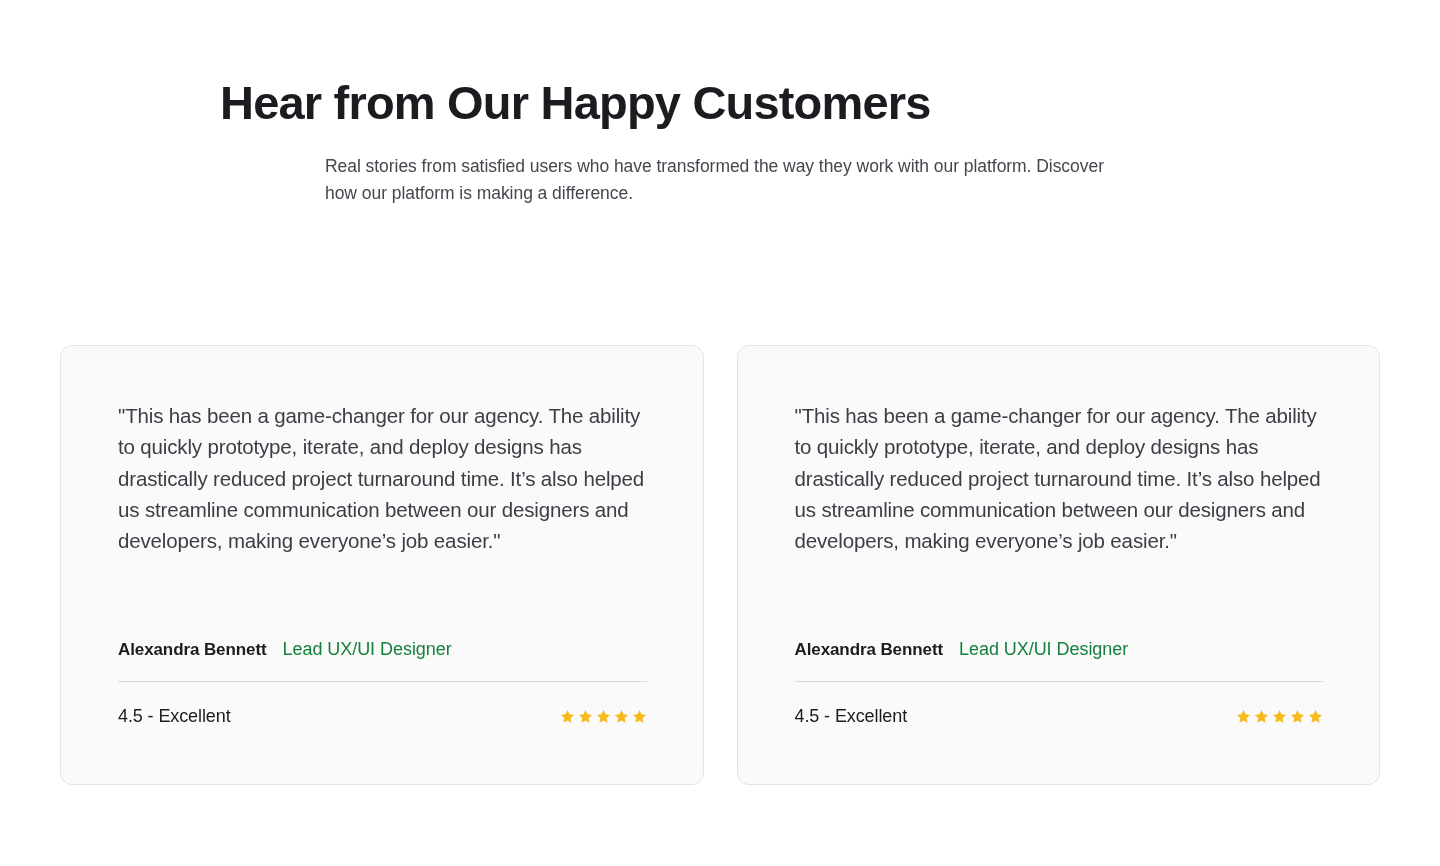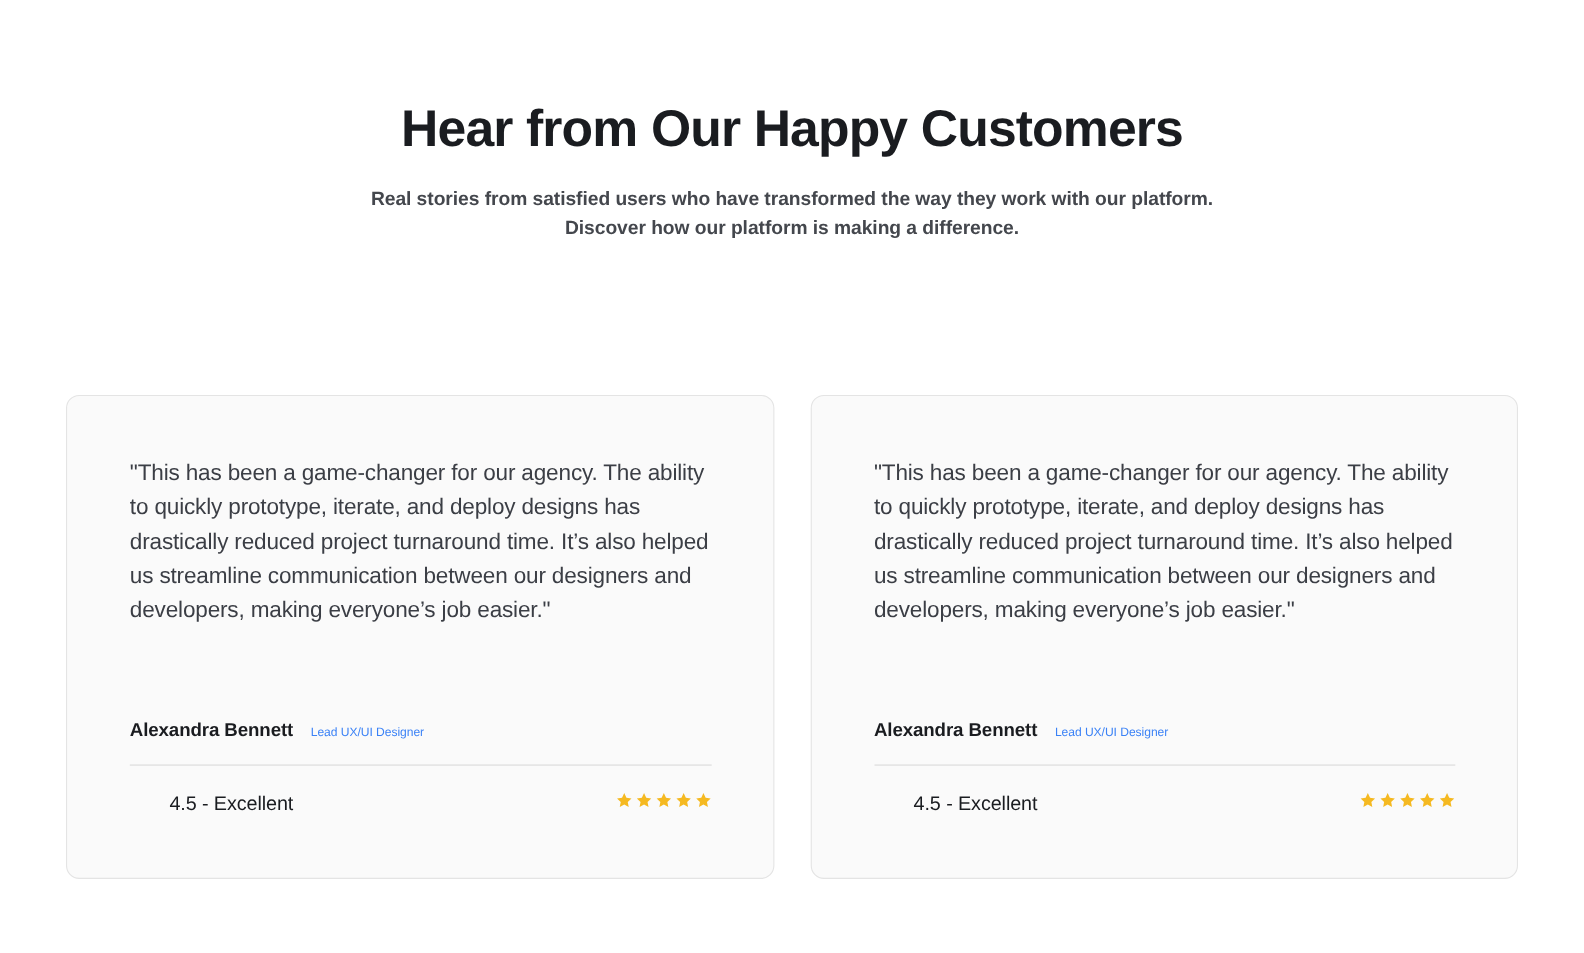--- a/index.html
+++ b/index.html
@@ -18,43 +18,42 @@
   .page {
     position: relative;
     width: 1440px;
     height: 866px;
     box-sizing: border-box;
   }
 
   
   .header {
     padding-top: 74px;
-    text-align: center;
-    margin-top: 14px;
+    text-align: left;
   }
 
   .page-title {
     margin: 0 auto;
     width: 1000px;
     font-size: 47px;
     line-height: 57px;
     font-weight: 800;
     letter-spacing: -0.8px;
     color: #1a1c20;
   }
   .page-title .title-line {
     display: block;
   }
 
   .page-subtitle {
     margin: 22px auto 0;
     width: 790px;
     font-size: 17.5px;
     line-height: 27px;
-    font-weight: 700;
+    font-weight: 400;
     color: #44474d;
     letter-spacing: -0.05px;
   }
 
   
   .cards {
     position: absolute;
     top: 345px;
     left: 60px;
     width: 1320px;
@@ -96,38 +95,37 @@
   }
 
   .author-name {
     font-size: 17px;
     font-weight: 700;
     color: #1a1c20;
     letter-spacing: -0.1px;
   }
 
   .author-role {
-    font-size: 11px;
-    font-weight: 400;
-    color: #3b82f6;
+    font-size: 18px;
+    font-weight: 400;
+    color: #15803d;
     letter-spacing: -0.05px;
   }
 
   .divider {
     height: 1px;
     background: #d9d9d9;
     width: 100%;
   }
 
   .rating-row {
     display: flex;
-    align-items: flex-start;
+    align-items: center;
     justify-content: space-between;
     padding-top: 24px;
-    margin-left: 36px;
   }
 
   .rating-text {
     font-size: 18px;
     font-weight: 400;
     color: #1a1c20;
     letter-spacing: -0.1px;
   }
 
   .stars {

